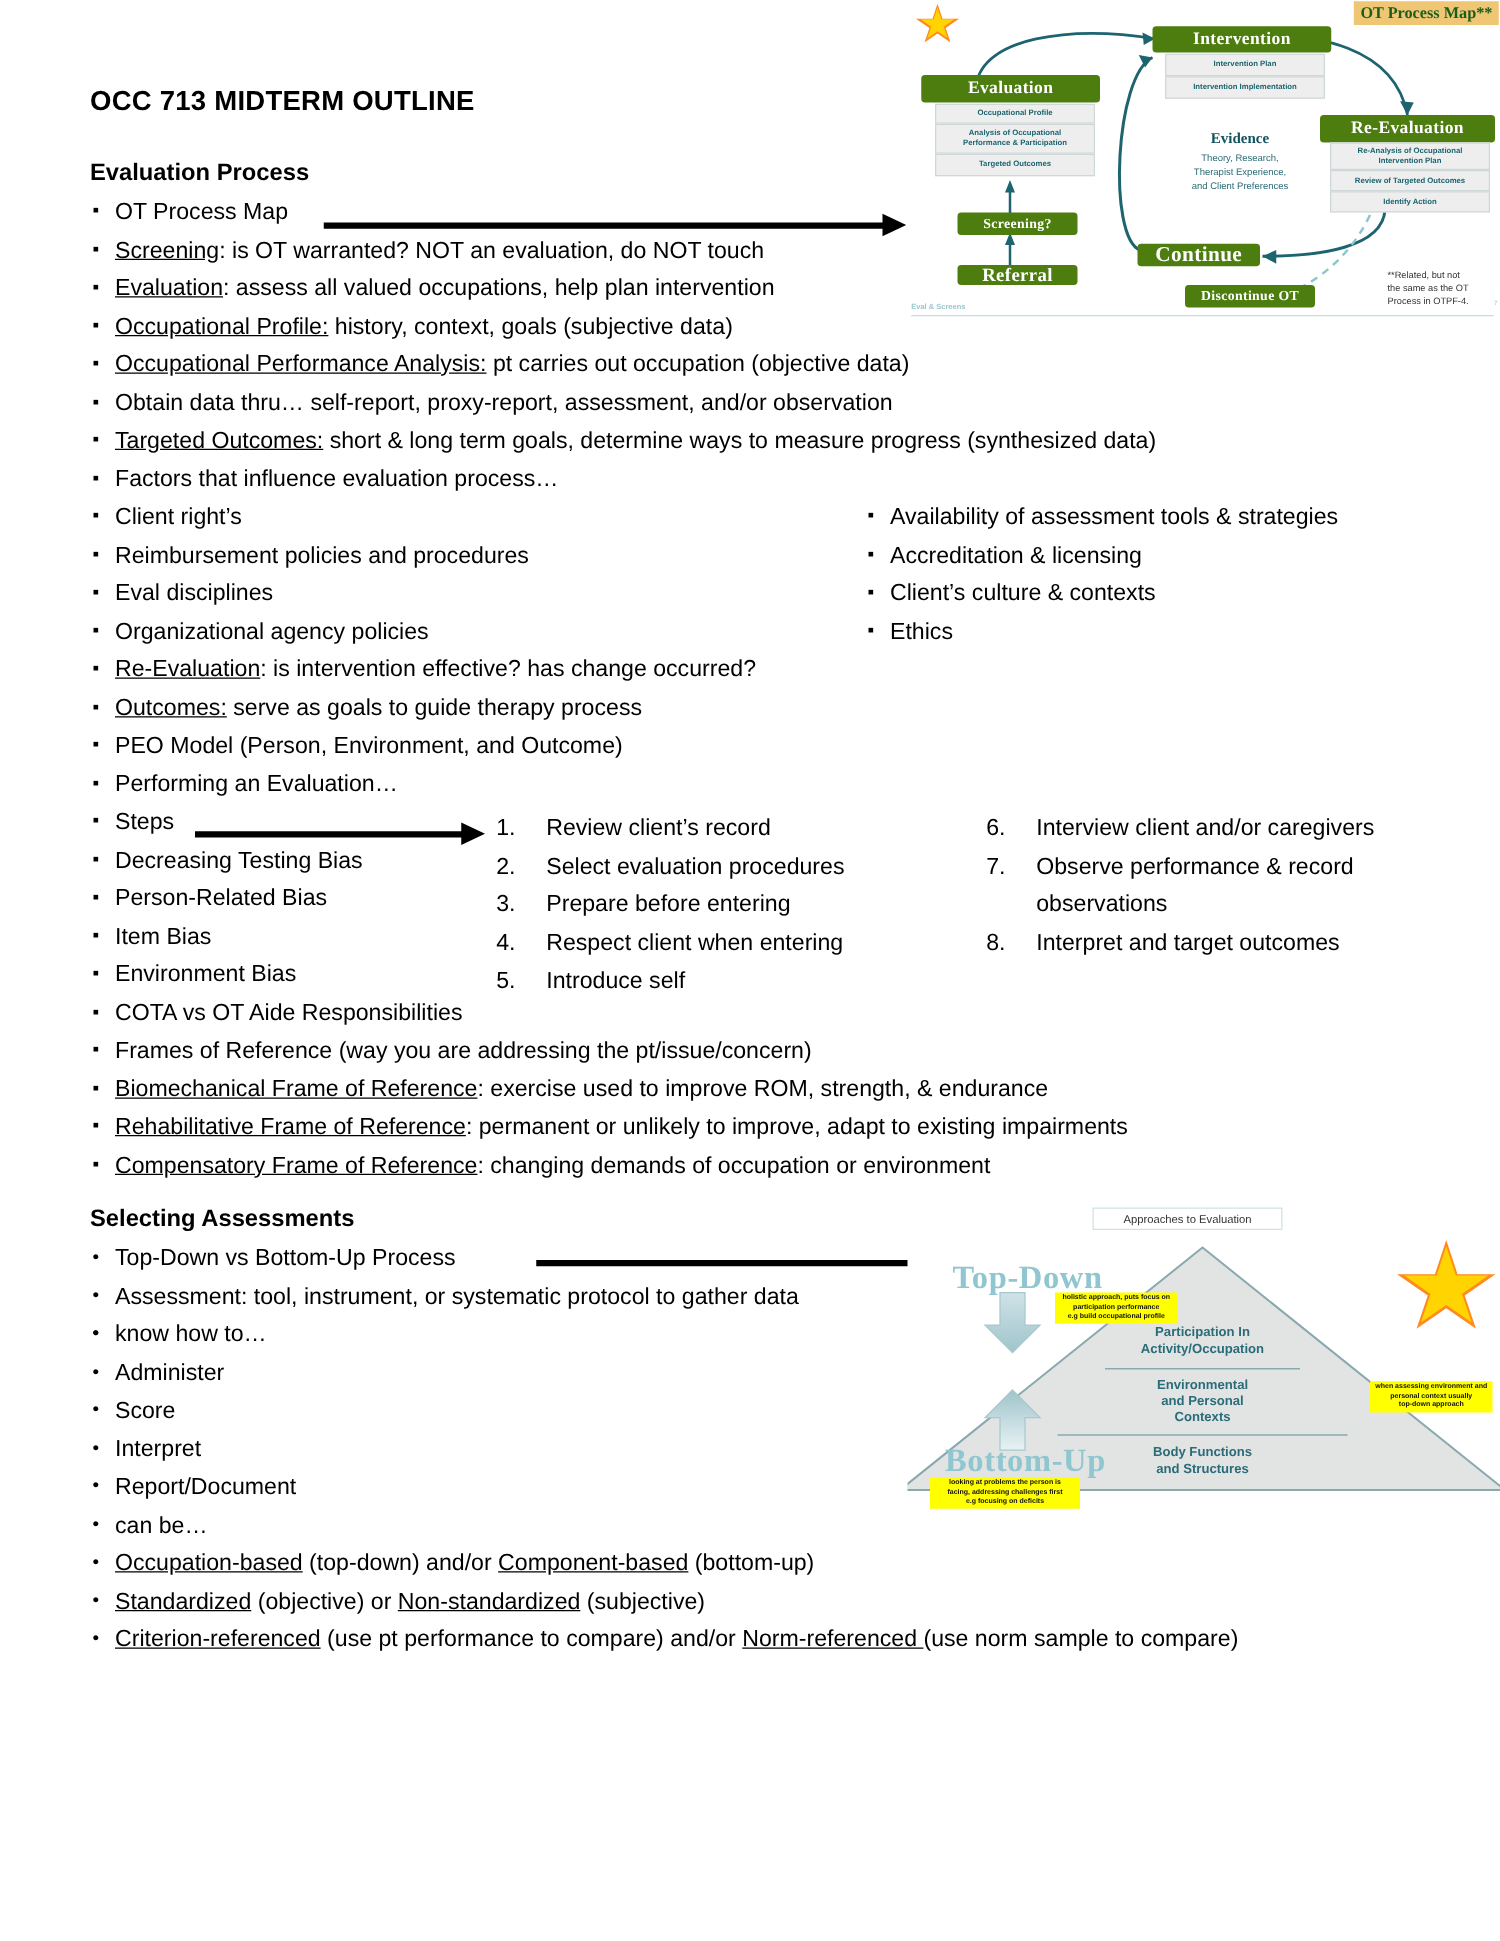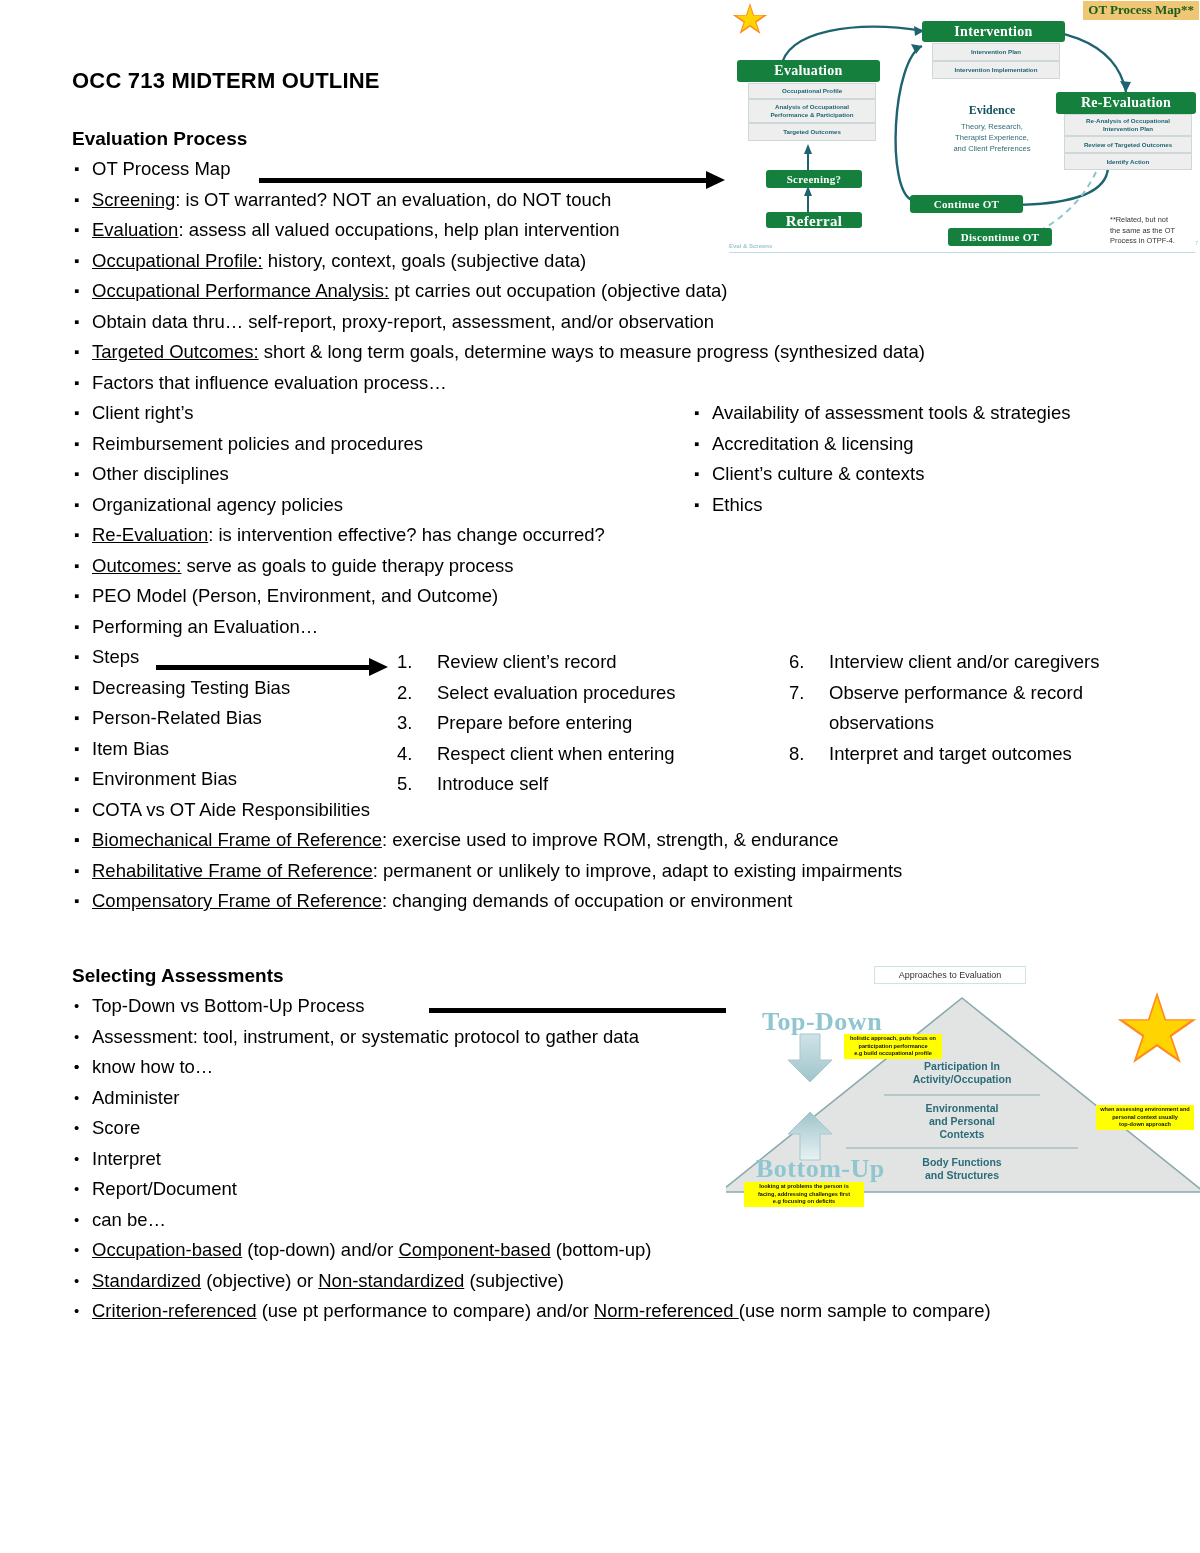--- a/index.html
+++ b/index.html
@@ -65,21 +65,21 @@
     position:relative; font-size:18.5px; line-height:30.5px; padding-left:40px;
   }
   .steps li .n { position:absolute; left:0; top:0; }
 
   
   #otmap {
     position:absolute; left:726px; top:0px; width:474px; height:258px;
     background:#fff;
   }
   .teal-title {
-    background:#15803d; color:#fff; font-family:"Liberation Serif", serif;
+    background:#4d7c0f; color:#fff; font-family:"Liberation Serif", serif;
     font-weight:bold; text-align:center; border-radius:3px;
     letter-spacing:.3px;
   }
   .sub-box {
     background:#eeeeee; border:1px solid #cfd8d8; color:#1c6570;
     font-size:6.2px; font-weight:bold; text-align:center;
     display:flex; align-items:center; justify-content:center; line-height:1.25;
   }
   .star {
     position:absolute;
@@ -187,21 +187,21 @@
       <li class="row ind2">
         <span class="bul">▪</span>
         <span>Factors that influence evaluation process…</span>
       </li>
     </ul>
 
     <div class="twocol" style="height:122px;">
       <ul class="lv ind4" style="position:absolute;left:0;top:0;">
         <li class="row"><span class="bul">▪</span><span>Client right’s</span></li>
         <li class="row"><span class="bul">▪</span><span>Reimbursement policies and procedures</span></li>
-        <li class="row"><span class="bul">▪</span><span>Other disciplines</span></li>
+        <li class="row"><span class="bul">▪</span><span>Eval disciplines</span></li>
         <li class="row"><span class="bul">▪</span><span>Organizational agency policies</span></li>
       </ul>
       <ul class="lv col-r">
         <li class="row"><span class="bul">▪</span><span>Availability of assessment tools &amp; strategies</span></li>
         <li class="row"><span class="bul">▪</span><span>Accreditation &amp; licensing</span></li>
         <li class="row"><span class="bul">▪</span><span>Client’s culture &amp; contexts</span></li>
         <li class="row"><span class="bul">▪</span><span>Ethics</span></li>
       </ul>
     </div>
 
@@ -241,20 +241,21 @@
       <li class="row ind2">
         <span class="bul">▪</span>
         <span>Environment Bias</span>
       </li>
       <li class="row">
         <span class="bul">▪</span>
         <span>COTA vs OT Aide Responsibilities</span>
       </li>
       <li class="row">
         <span class="bul">▪</span>
+        <span>Frames of Reference (way you are addressing the pt/issue/concern)</span>
       </li>
       <li class="row ind1">
         <span class="bul">▪</span>
         <u>Biomechanical Frame of Reference</u><span>: exercise used to improve ROM, strength, &amp; endurance</span>
       </li>
       <li class="row ind1">
         <span class="bul">▪</span>
         <u>Rehabilitative Frame of Reference</u><span>: permanent or unlikely to improve, adapt to existing impairments</span>
       </li>
       <li class="row ind1">
@@ -394,21 +395,21 @@
     <div class="sub-box" style="position:absolute;left:206px;top:61px;width:128px;height:18px;">Intervention Implementation</div>
 
     <div class="teal-title" style="position:absolute;left:330px;top:92px;width:140px;height:22px;line-height:22px;font-size:14px;">Re-Evaluation</div>
     <div class="sub-box" style="position:absolute;left:338px;top:114px;width:128px;height:22px;">Re-Analysis of Occupational<br>Intervention Plan</div>
     <div class="sub-box" style="position:absolute;left:338px;top:136px;width:128px;height:17px;">Review of Targeted Outcomes</div>
     <div class="sub-box" style="position:absolute;left:338px;top:153px;width:128px;height:17px;">Identify Action</div>
 
     <div class="evidence-t" style="left:186px;top:103px;width:160px;">Evidence</div>
     <div class="evidence-s" style="left:186px;top:121px;width:160px;">Theory, Research,<br>Therapist Experience,<br>and Client Preferences</div>
 
-    <div class="teal-title" style="position:absolute;left:184px;top:195px;width:113px;height:18px;line-height:18px;font-size:11px;">Continue OT</div>
+    <div class="teal-title" style="position:absolute;left:184px;top:195px;width:98px;height:18px;line-height:18px;font-size:17px;">Continue OT</div>
     <div class="teal-title" style="position:absolute;left:222px;top:228px;width:104px;height:18px;line-height:18px;font-size:11px;">Discontinue OT</div>
 
     <div class="note-r" style="left:384px;top:215px;width:92px;">**Related, but not<br>the same as the OT<br>Process in OTPF-4.</div>
 
     <div class="foot-l" style="left:3px;top:243px;">Eval &amp; Screens</div>
     <div class="foot-rule" style="left:3px;top:252px;width:466px;"></div>
     <div class="note-r" style="right:2px;top:240px;font-size:5px;color:#9cc6ce;">7</div>
   </div>
 
   <div id="pyr">

